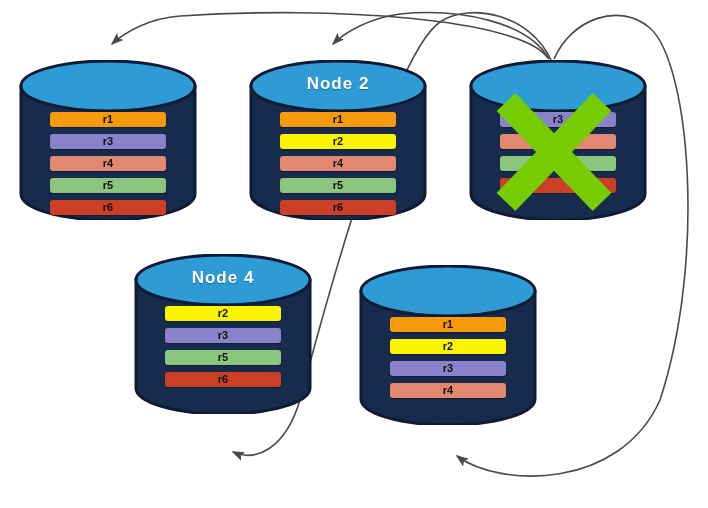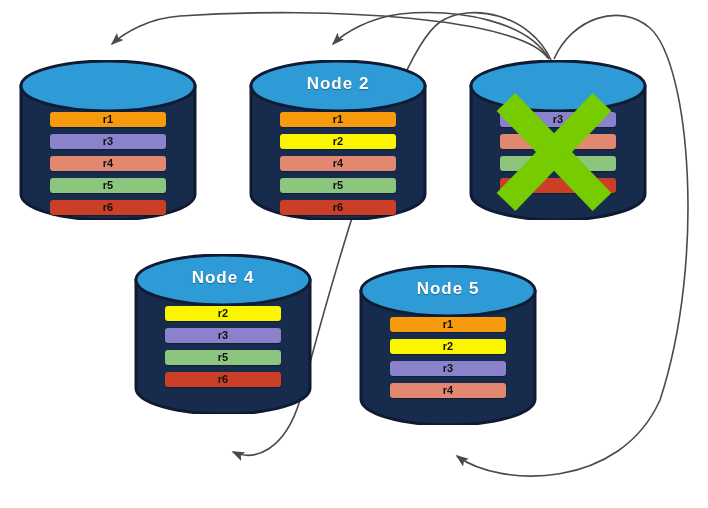--- a/index.html
+++ b/index.html
@@ -101,21 +101,20 @@
           <div class="bar" style="background: rgb(139, 130, 204);">r3</div>
           <div class="bar" style="background: rgb(140, 198, 126);">r5</div>
           <div class="bar" style="background: rgb(204, 63, 39);">r6</div>
         </div>
       </div>
       <div class="node" style="left: 358px; top: 265px;">
         <svg class="cyl-svg" viewBox="0 0 180 160">
           <path d="M3,26 L3,134 A87,26 0 0 0 177,134 L177,26 Z" fill="#172B4D" stroke="#0F1B33" stroke-width="3"></path>
           <ellipse cx="90" cy="26" rx="87" ry="25" fill="#2E9BD6" stroke="#0F1B33" stroke-width="3"></ellipse>
         </svg>
-        <div class="node-title">Node  5</div>
         <div class="bars">
           <div class="bar" style="background: rgb(248, 154, 14);">r1</div>
           <div class="bar" style="background: rgb(251, 245, 0);">r2</div>
           <div class="bar" style="background: rgb(139, 130, 204);">r3</div>
           <div class="bar" style="background: rgb(226, 135, 112);">r4</div>
         </div>
       </div>
     </div>
 
 </div>

